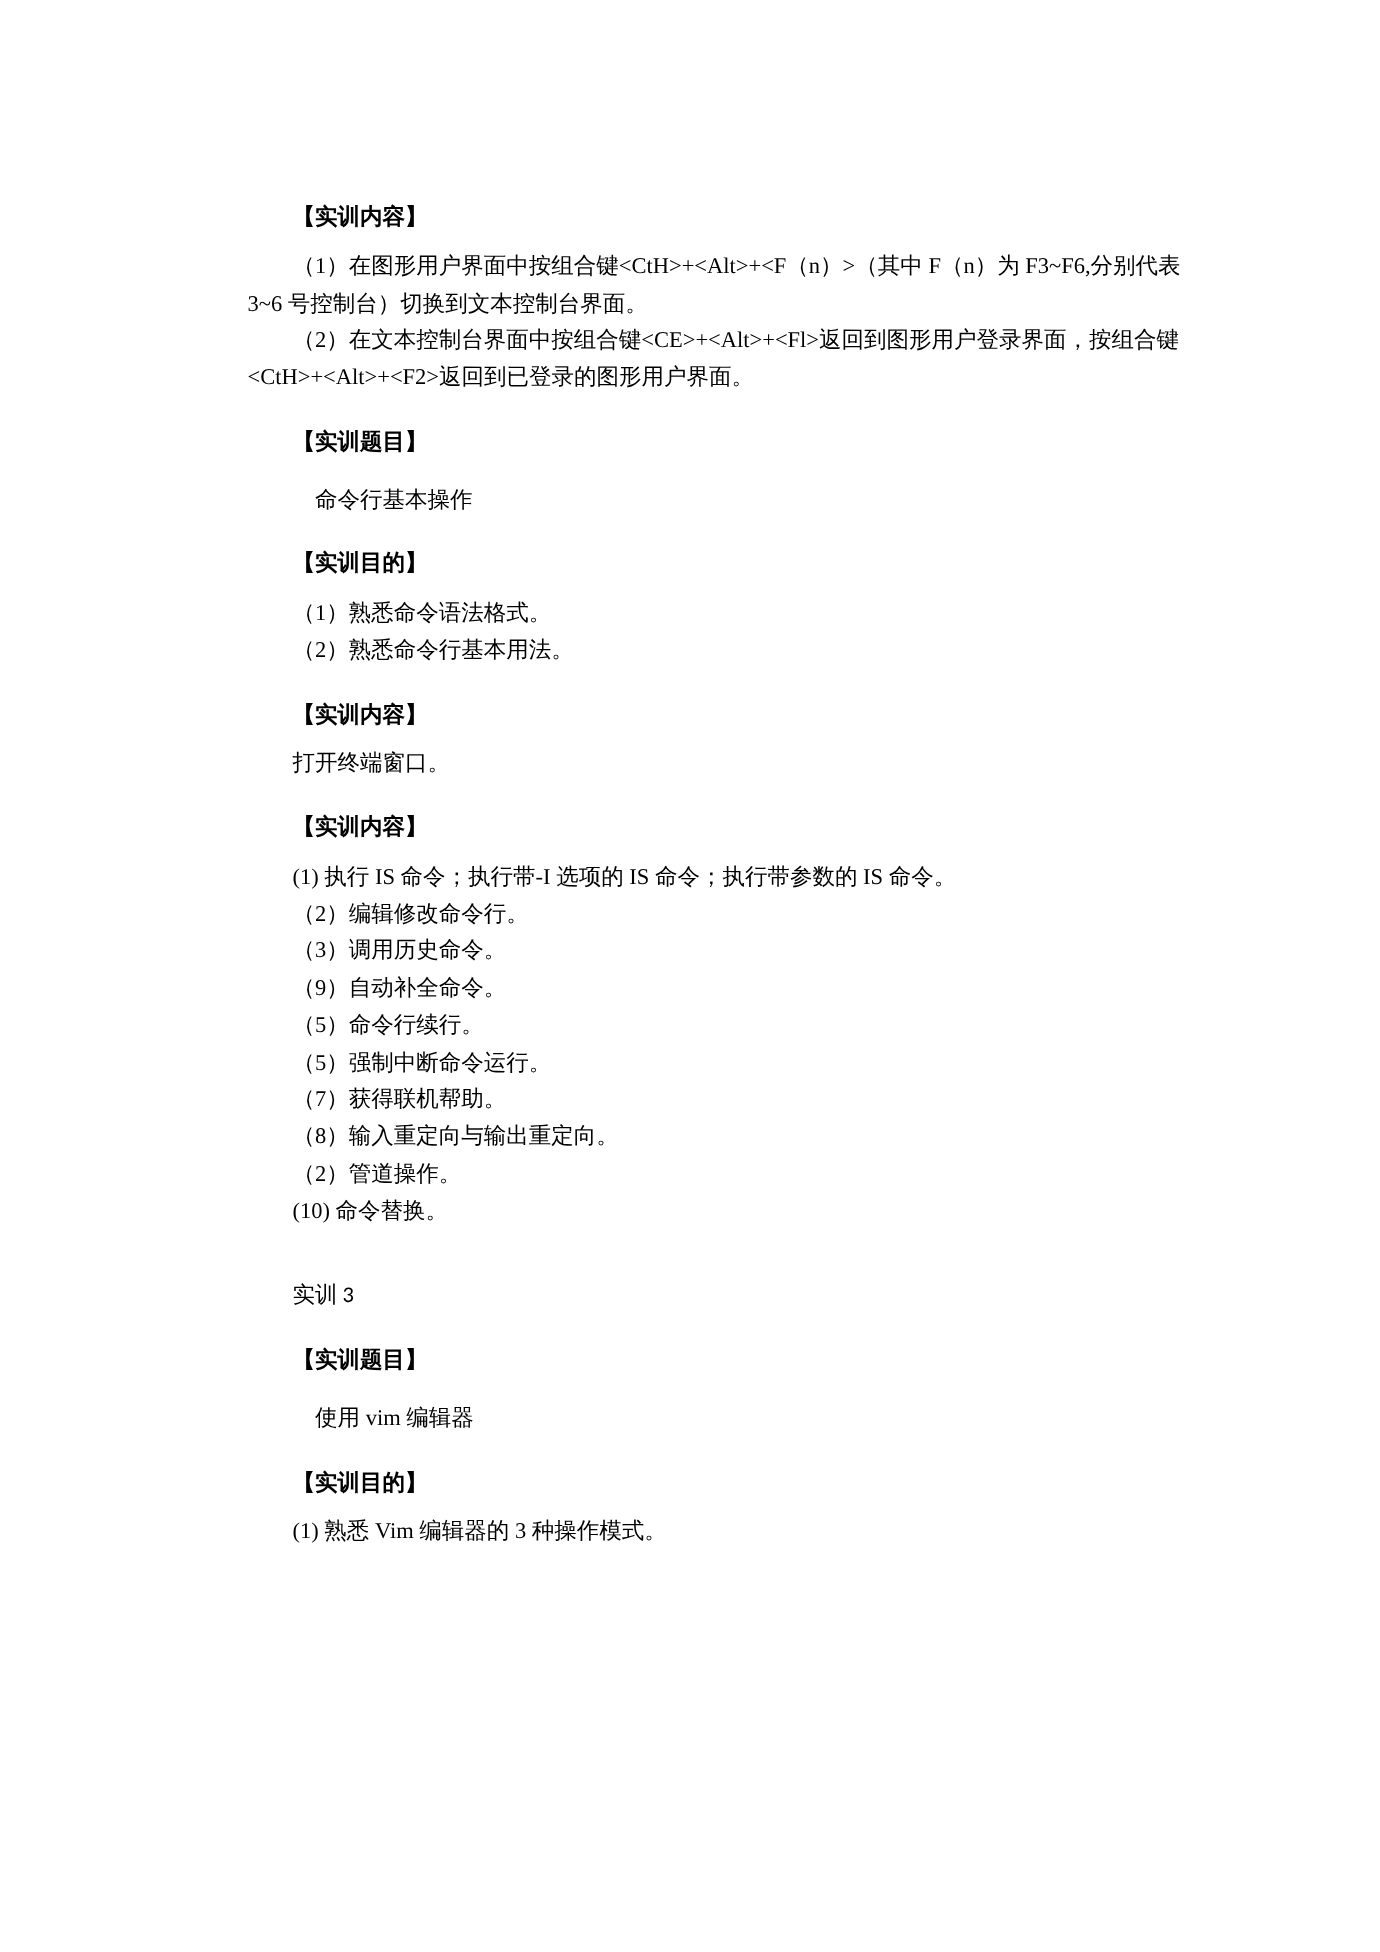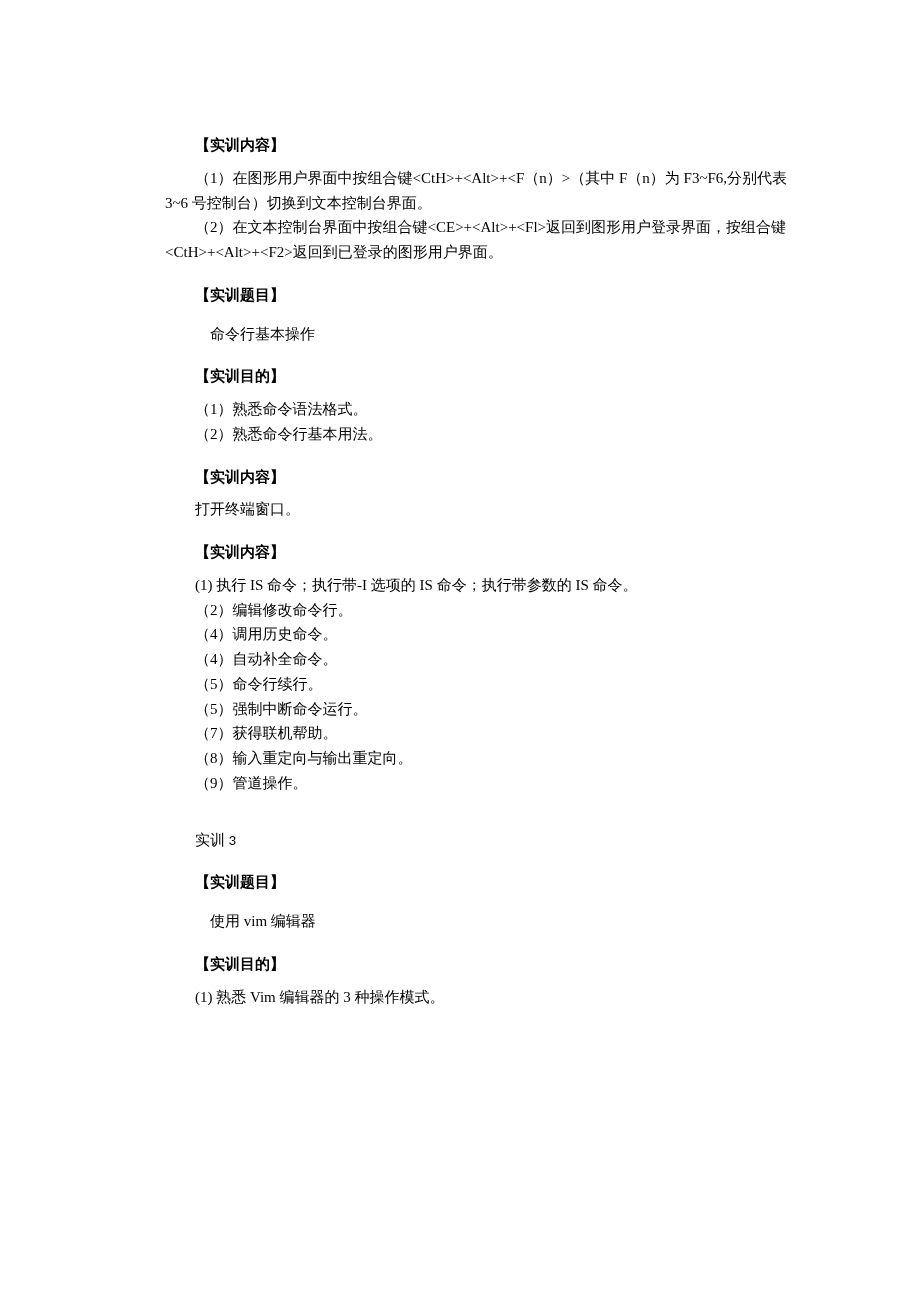--- a/index.html
+++ b/index.html
@@ -63,27 +63,28 @@
   <p class="section-header">【实训目的】</p>
   <p class="list-item">（1）熟悉命令语法格式。</p>
   <p class="list-item">（2）熟悉命令行基本用法。</p>
 
   <p class="section-header">【实训内容】</p>
   <p class="list-item">打开终端窗口。</p>
 
   <p class="section-header">【实训内容】</p>
   <p class="list-item">(1)  执行 IS 命令；执行带-I 选项的 IS 命令；执行带参数的 IS 命令。</p>
   <p class="list-item">（2）编辑修改命令行。</p>
-  <p class="list-item">（4）调用历史命令。</p>
-  <p class="list-item">（4）自动补全命令。</p>
+  <p class="list-item">（3）调用历史命令。</p>
+  <p class="list-item">（9）自动补全命令。</p>
   <p class="list-item">（5）命令行续行。</p>
   <p class="list-item">（5）强制中断命令运行。</p>
   <p class="list-item">（7）获得联机帮助。</p>
   <p class="list-item">（8）输入重定向与输出重定向。</p>
-  <p class="list-item">（9）管道操作。</p>
+  <p class="list-item">（2）管道操作。</p>
+  <p class="list-item">(10)  命令替换。</p>
 
   <p class="training-label">实训 3</p>
 
   <p class="section-header">【实训题目】</p>
   <p class="training-title-body">使用 vim 编辑器</p>
 
   <p class="section-header">【实训目的】</p>
   <p class="list-item">(1)  熟悉 Vim 编辑器的 3 种操作模式。</p>
 
 </div>

